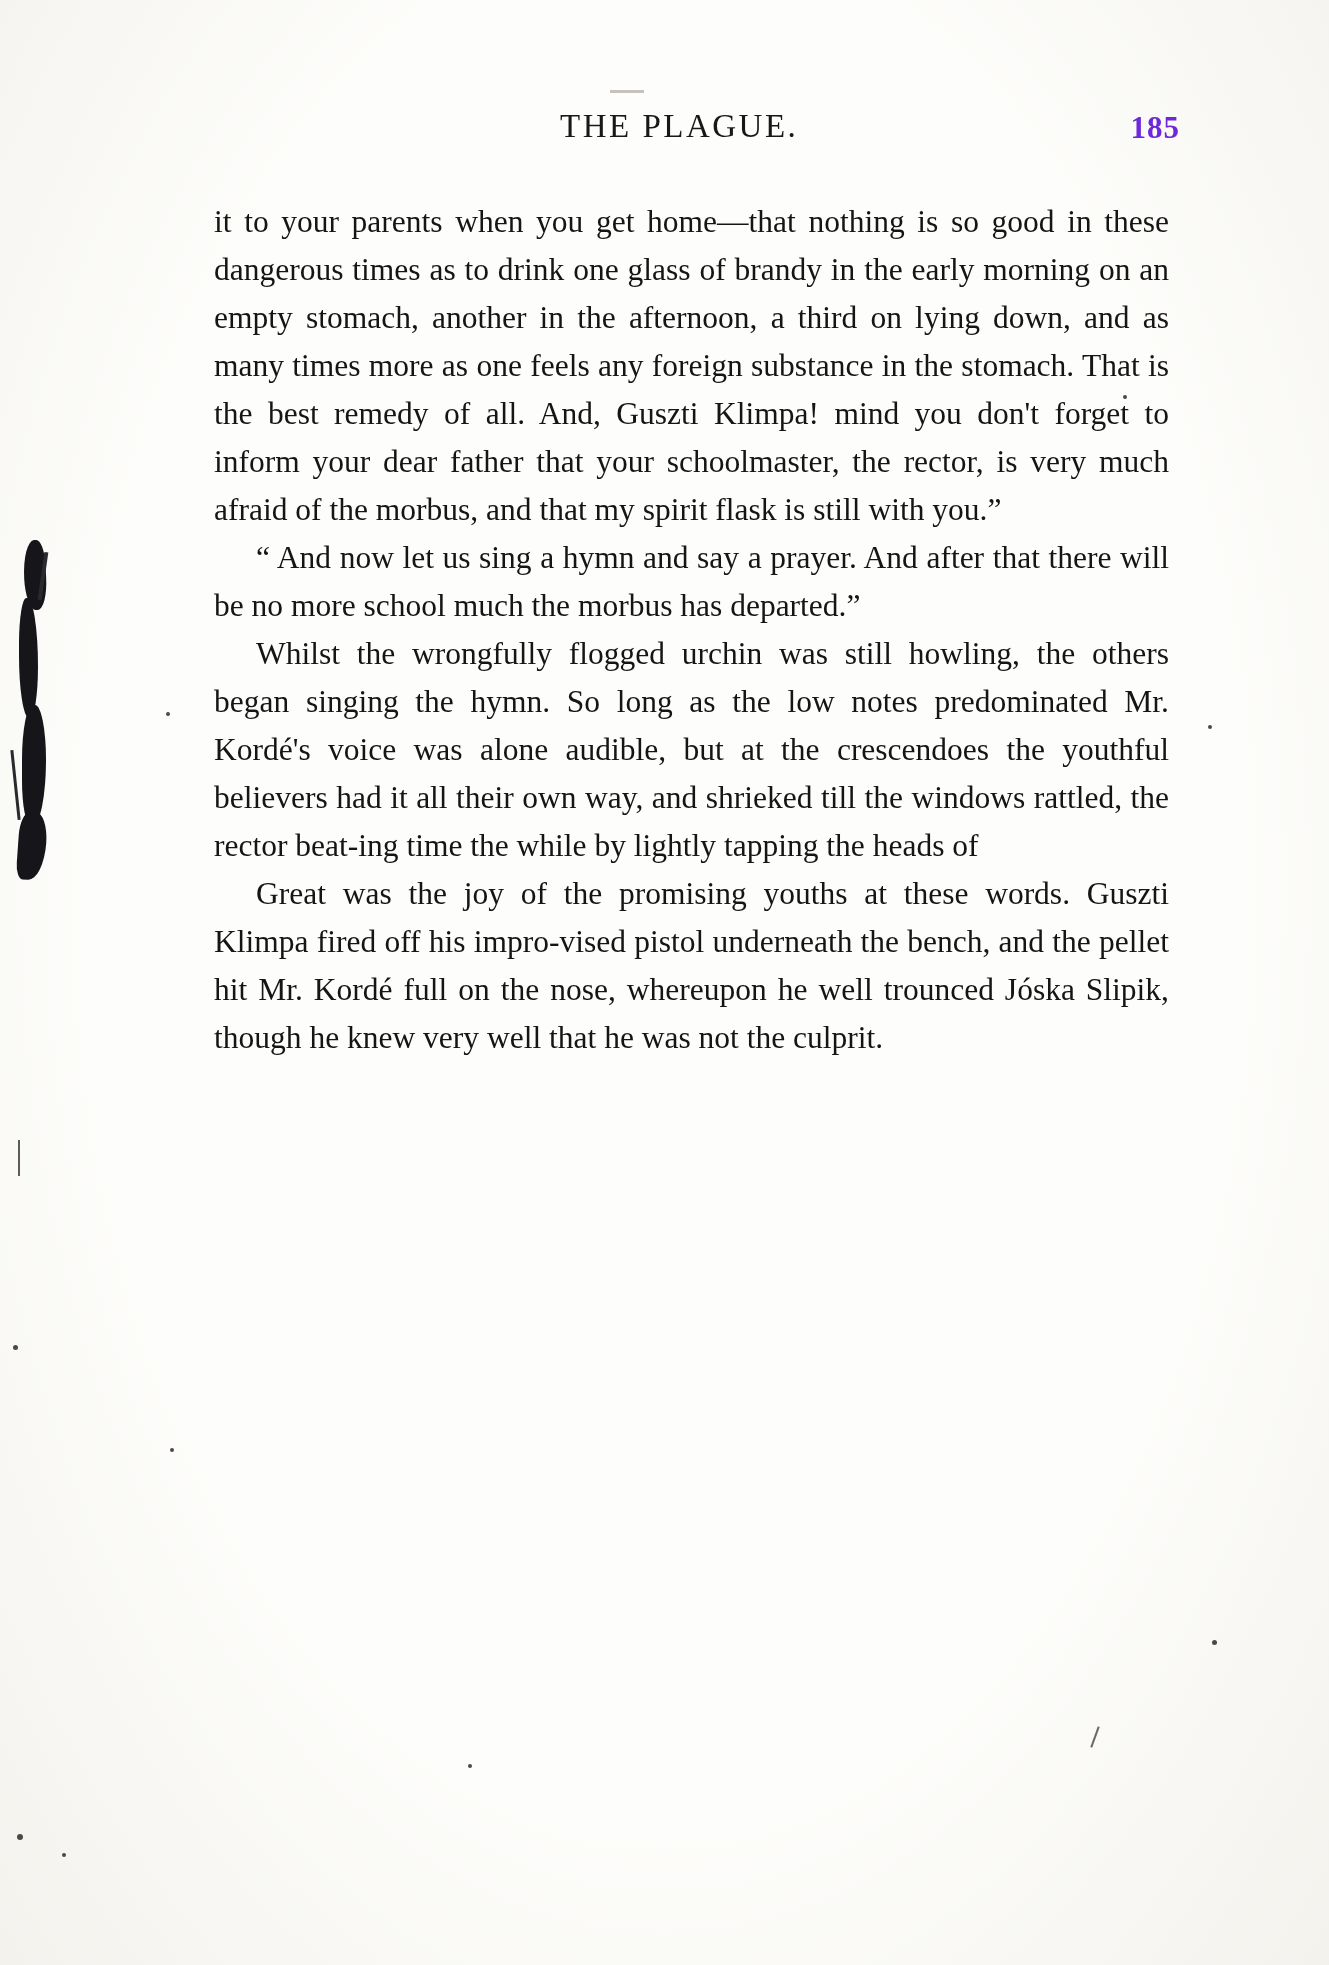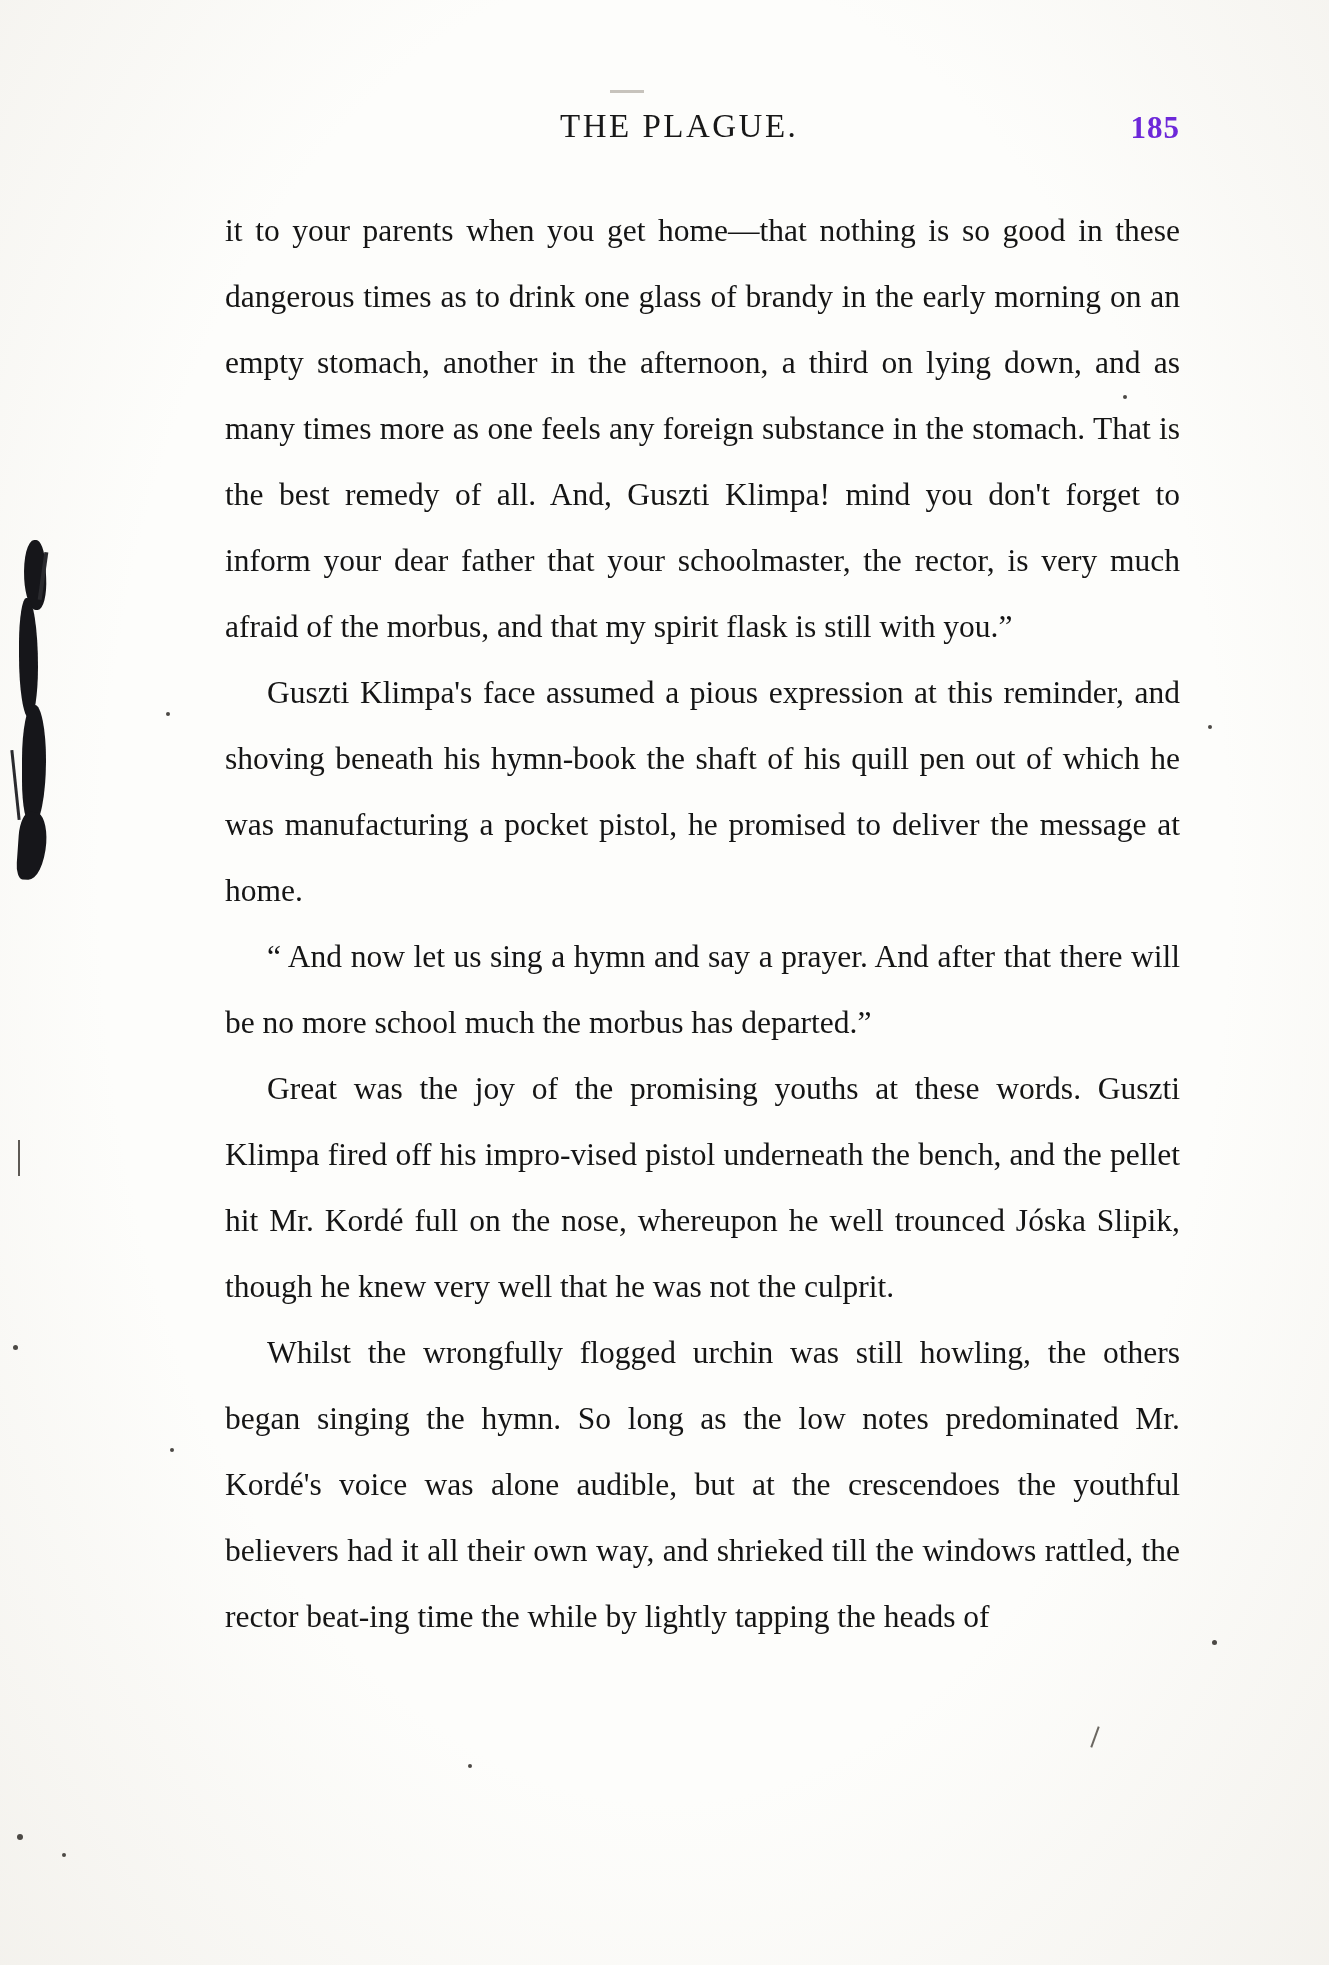--- a/index.html
+++ b/index.html
@@ -67,24 +67,24 @@
     width: 34px;
     height: 3px;
     background: #b9b4ac;
     opacity: .8;
   }
 
   
   .body-col {
     position: absolute;
     top: 198px;
-    left: 225px;
+    left: 214px;
     width: 955px;
     font-size: 31.5px;
-    line-height: 66px;
+    line-height: 48px;
     text-align: justify;
     text-justify: inter-word;
     color: #151515;
   }
   .body-col p {
     margin: 0;
   }
   .body-col p.indent {
     text-indent: 42px;
   }
@@ -149,24 +149,23 @@
   <div class="paper-tone"></div>
 
   <div class="header-row">
     <div class="header-speck"></div>
     <div class="header-title">THE PLAGUE.</div>
     <div class="header-pageno">185</div>
   </div>
 
   <div class="body-col">
     <p>it to your parents when you get home—that nothing is so good in these dangerous times as to drink one glass of brandy in the early morning on an empty stomach, another in the afternoon, a third on lying down, and as many times more as one feels any foreign substance in the stomach.  That is the best remedy of all.  And, Guszti Klimpa! mind you don't forget to inform your dear father that your schoolmaster, the rector, is very much afraid of the morbus, and that my spirit flask is still with you.”</p>
-    <p class="indent">Guszti Klimpa's face assumed a pious expression at this reminder, and shoving beneath his hymn-book the shaft of his quill pen out of which he was manufacturing a pocket pistol, he promised to deliver the message at home.</p>
     <p class="indent">“ And now let us sing a hymn and say a prayer. And after that there will be no more school much the morbus has departed.”</p>
+    <p class="indent">Whilst the wrongfully flogged urchin was still howling, the others began singing the hymn.  So long as the low notes predominated Mr. Kordé's voice was alone audible, but at the crescendoes the youthful believers had it all their own way, and shrieked till the windows rattled, the rector beat-ing time the while by lightly tapping the heads of</p>
     <p class="indent">Great was the joy of the promising youths at these words.  Guszti Klimpa fired off his impro-vised pistol underneath the bench, and the pellet hit Mr. Kordé full on the nose, whereupon he well trounced Jóska Slipik, though he knew very well that he was not the culprit.</p>
-    <p class="indent">Whilst the wrongfully flogged urchin was still howling, the others began singing the hymn.  So long as the low notes predominated Mr. Kordé's voice was alone audible, but at the crescendoes the youthful believers had it all their own way, and shrieked till the windows rattled, the rector beat-ing time the while by lightly tapping the heads of</p>
   </div>
 
   <div class="smudge">
     <div class="blob b1"></div>
     <div class="blob b2"></div>
     <div class="blob b3"></div>
     <div class="blob b4"></div>
     <div class="blob hair1"></div>
     <div class="blob hair2"></div>
   </div>

